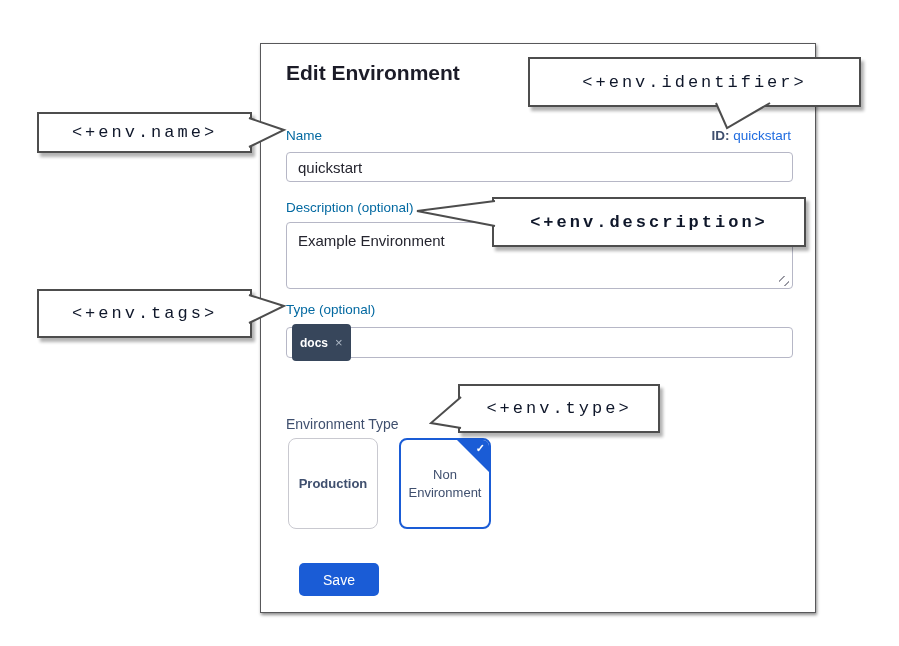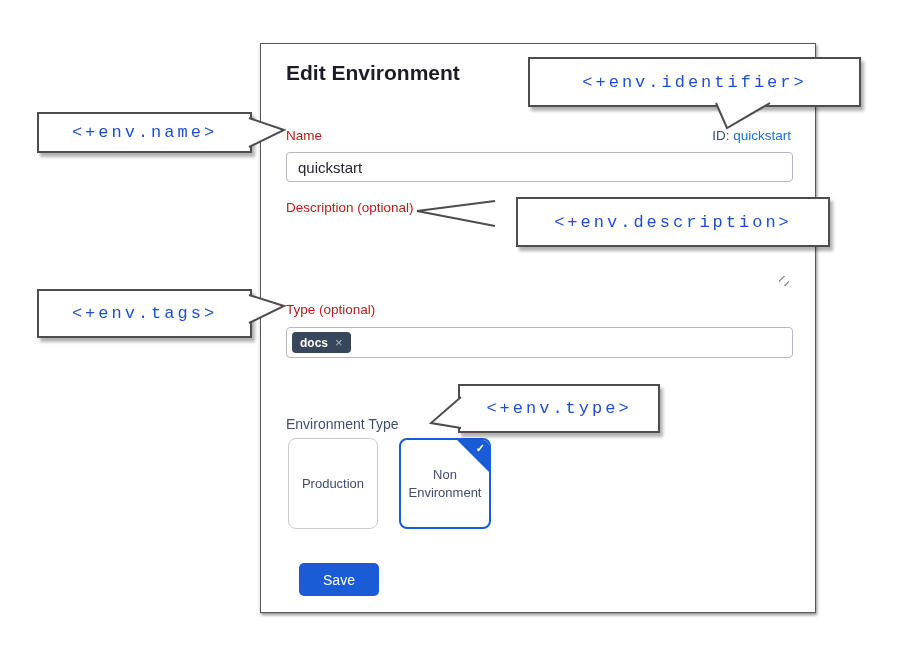--- a/index.html
+++ b/index.html
@@ -4,69 +4,69 @@
 <style>
   html,body{margin:0;padding:0;background:#fff;}
   #page{position:relative;width:899px;height:646px;background:#fff;overflow:hidden;
         font-family:"Liberation Sans",sans-serif;}
 
   
   .dialog{position:absolute;left:260px;top:43px;width:556px;height:570px;background:#fff;
           border:1.5px solid #58585a;box-shadow:1px 2px 3px rgba(0,0,0,.45);box-sizing:border-box;}
   .dlg-title{position:absolute;left:25px;top:17px;font-size:21px;font-weight:bold;color:#1c1c28;}
 
-  .field-label{position:absolute;left:25px;font-size:13.5px;font-weight:500;color:#b91c1c;}
+  .field-label{position:absolute;left:25px;font-size:13.5px;font-weight:500;color:#0369a1;}
 
   .id-row{position:absolute;top:84px;right:24px;font-size:13.5px;}
-  .id-label{color:#3f4f6e;font-weight:400;}
+  .id-label{color:#3f4f6e;font-weight:700;}
   .id-value{color:#1f6ce0;font-weight:500;text-decoration:none;cursor:pointer;}
 
   .text-input{position:absolute;left:25px;width:507px;height:30px;box-sizing:border-box;
               border:1px solid #b6b7c6;border-radius:4px;padding:0 11px;font-size:15px;
               font-weight:500;color:#25252f;font-family:"Liberation Sans",sans-serif;background:#fff;outline:none;}
 
   .desc-area{position:absolute;left:25px;top:178px;width:507px;height:67px;box-sizing:border-box;
              border:1px solid #b6b7c6;border-radius:4px;padding:9px 11px;font-size:15px;
              font-weight:500;color:#25252f;font-family:"Liberation Sans",sans-serif;background:#fff;
              resize:none;outline:none;line-height:1.25;}
   .resize-grip{position:absolute;left:518px;top:232px;width:11px;height:11px;cursor:nwse-resize;}
   .resize-grip:before{content:"";position:absolute;right:1px;bottom:1px;width:10px;height:10px;
       background:repeating-linear-gradient(135deg,transparent 0 3px,#9a9aa4 3px 4.4px,transparent 4.4px 7px);}
 
   .tags-input{position:absolute;left:25px;top:283px;width:507px;height:31px;box-sizing:border-box;
               border:1px solid #b6b7c6;border-radius:4px;background:#fff;display:flex;
               align-items:center;padding:0 5px;cursor:text;}
   .tag-chip{display:inline-flex;align-items:center;gap:7px;background:#37465b;color:#fff;
-            border-radius:4px;height:21px;padding:0 8px;font-size:12px;font-weight:bold;}
+            border-radius:4px;height:37px;padding:0 8px;font-size:12px;font-weight:bold;}
   .tag-close{color:#aeb9c6;font-size:13px;font-weight:normal;cursor:pointer;line-height:1;}
 
   .envtype-label{position:absolute;left:25px;top:372px;font-size:14px;font-weight:500;color:#3f4f6e;}
 
   .card{position:absolute;top:394px;height:91px;box-sizing:border-box;background:#fff;
         border:1px solid #c9c9d0;border-radius:8px;display:flex;align-items:center;justify-content:center;
         text-align:center;font-size:13px;font-weight:500;color:#3f4f6e;cursor:pointer;overflow:hidden;
         line-height:1.35;padding:4px;}
-  .card-production{left:27px;width:90px;}
+  .card-production{left:27px;width:90px;font-weight:bold;}
   .card-nonproduction{left:138px;width:92px;border:2px solid #1a5cd6;}
   .card-corner{position:absolute;top:0;right:0;width:0;height:0;
                border-top:32px solid #1a5cd6;border-left:32px solid transparent;}
   .card-check{position:absolute;top:1px;right:4px;color:#fff;font-size:11px;font-weight:bold;}
 
   .save-btn{position:absolute;left:38px;top:519px;width:80px;height:33px;background:#1a5cd6;
             color:#fff;border:none;border-radius:5px;font-size:14px;font-weight:500;cursor:pointer;
             font-family:"Liberation Sans",sans-serif;}
 
   
   .callout{position:absolute;background:#fff;border:2px solid #4d4d4d;box-sizing:border-box;
            display:flex;align-items:center;justify-content:center;
-           font-family:"Liberation Mono",monospace;font-size:17px;letter-spacing:3px;color:#1d4ed8;
+           font-family:"Liberation Mono",monospace;font-size:17px;letter-spacing:3px;color:#0f172a;
            box-shadow:3px 4px 3px rgba(0,0,0,.3);white-space:nowrap;}
   #co-identifier{left:528px;top:57px;width:333px;height:50px;}
   #co-name{left:37px;top:112px;width:215px;height:41px;}
-  #co-description{left:516px;top:197px;width:314px;height:50px;}
+  #co-description{left:492px;top:197px;width:314px;height:50px;font-weight:bold;}
   #co-tags{left:37px;top:289px;width:215px;height:49px;}
   #co-type{left:458px;top:384px;width:202px;height:49px;}
 
   #tails{position:absolute;left:0;top:0;width:899px;height:646px;pointer-events:none;}
 </style>
 </head>
 <body>
 
 <div id="page">
 
@@ -74,20 +74,21 @@
     <div class="dlg-title">Edit Environment</div>
 
     <div class="field-label" style="top:84px;">Name</div>
     <div class="id-row">
       <span class="id-label">ID:</span>
       <span class="id-value">quickstart</span>
     </div>
     <input class="text-input" style="top: 108px;" type="text" value="quickstart">
 
     <div class="field-label" style="top:156px;">Description (optional)</div>
+    <textarea class="desc-area" style="">Example Environment</textarea>
     <div class="resize-grip"></div>
 
     <div class="field-label" style="top:258px;">Type (optional)</div>
     <div class="tags-input">
       <span class="tag-chip">
         <span>docs</span>
         <span class="tag-close">×</span>
       </span>
     </div>
 

